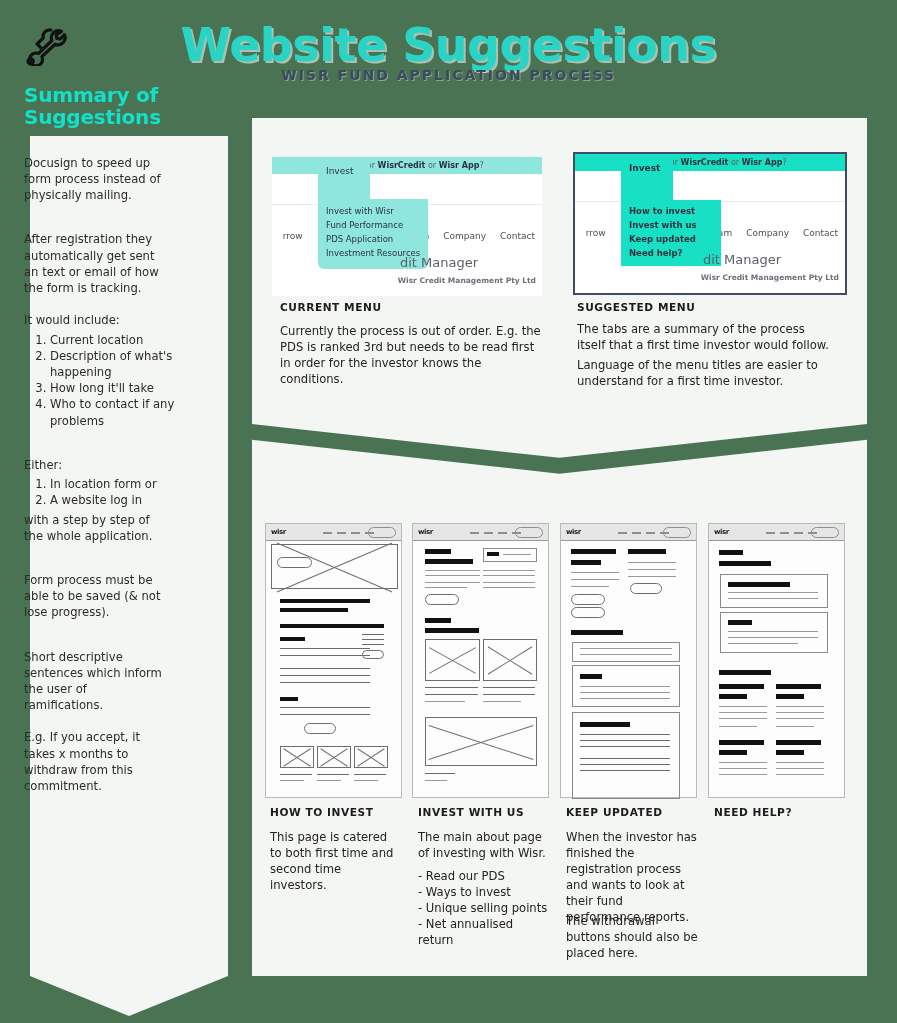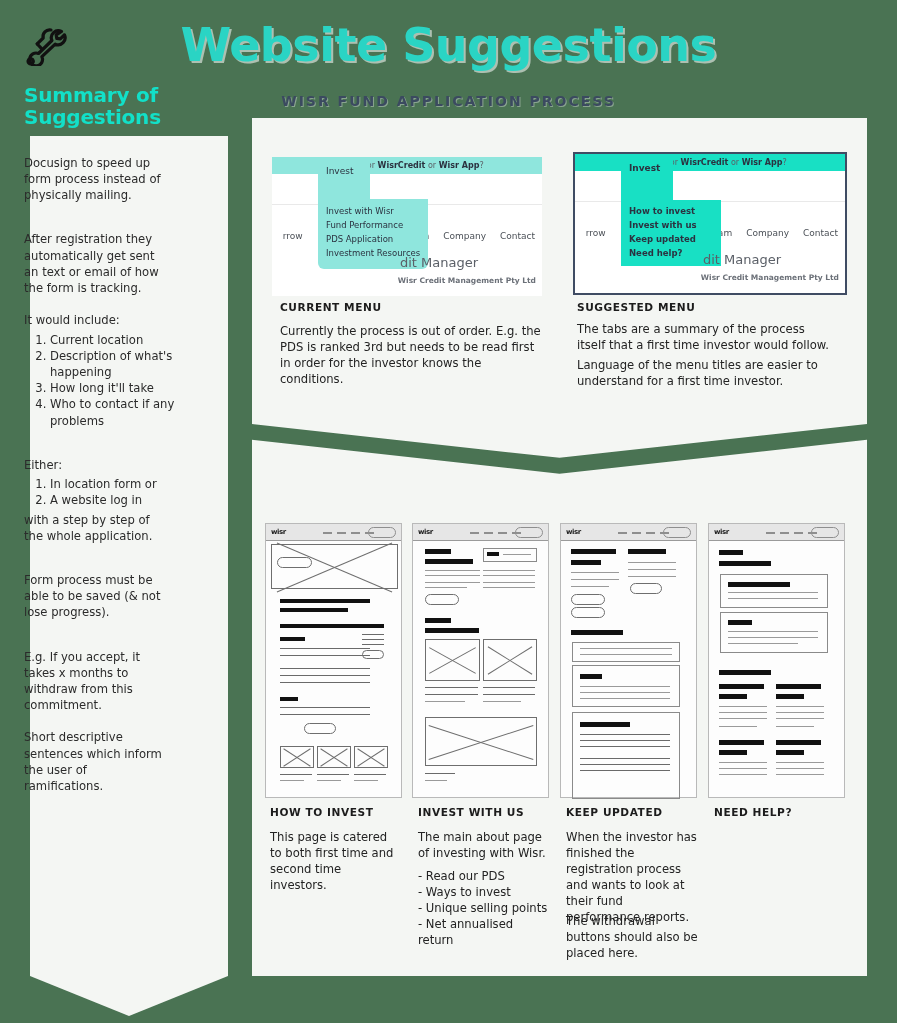--- a/index.html
+++ b/index.html
@@ -15,21 +15,21 @@
   
   .header{position:absolute;left:0;top:0;width:897px;height:122px;}
   .title{
     position:absolute;left:0;top:18px;width:897px;text-align:center;
     font-family:"DejaVu Sans", sans-serif;
     font-weight:bold;font-size:46px;letter-spacing:-0.5px;
     color:#2ad4c4;
     text-shadow:2px 2px 0 rgba(255,255,255,0.55);
   }
   .subtitle{
-    position:absolute;left:0;top:93px;width:897px;text-align:center;
+    position:absolute;left:0;top:67px;width:897px;text-align:center;
     font-weight:bold;font-size:14px;letter-spacing:2.0px;
     color:#3b4a60;
     text-shadow:1px 1px 0 rgba(255,255,255,0.35);
   }
 
   
   .sidebar{
     position:absolute;left:30px;top:136px;width:198px;height:840px;
     background:#f4f6f3;
   }
@@ -194,22 +194,22 @@
     <div class="sb-gap"></div>
     <p class="sb-p tight">Either:</p>
     <ol class="sb-ol tight">
       <li>In location form or</li>
       <li>A website log in</li>
     </ol>
     <p class="sb-p">with a step by step of the whole application.</p>
     <div class="sb-gap"></div>
     <p class="sb-p">Form process must be able to be saved (&amp; not lose progress).</p>
     <div class="sb-gap"></div>
+    <p class="sb-p">Short descriptive sentences which inform the user of ramifications.</p>
     <p class="sb-p">E.g. If you accept, it takes x months to withdraw from this commitment.</p>
-    <p class="sb-p">Short descriptive sentences which inform the user of ramifications.</p>
   </div>
 
   <div class="main"></div>
   <div class="chevron"></div>
 
   <div class="menu-shot current">
     <div class="promo">
       <span>Looking for </span><b>WisrCredit</b><span> or </span><b>Wisr App</b><span>?</span>
     </div>
     <div class="navbar">

